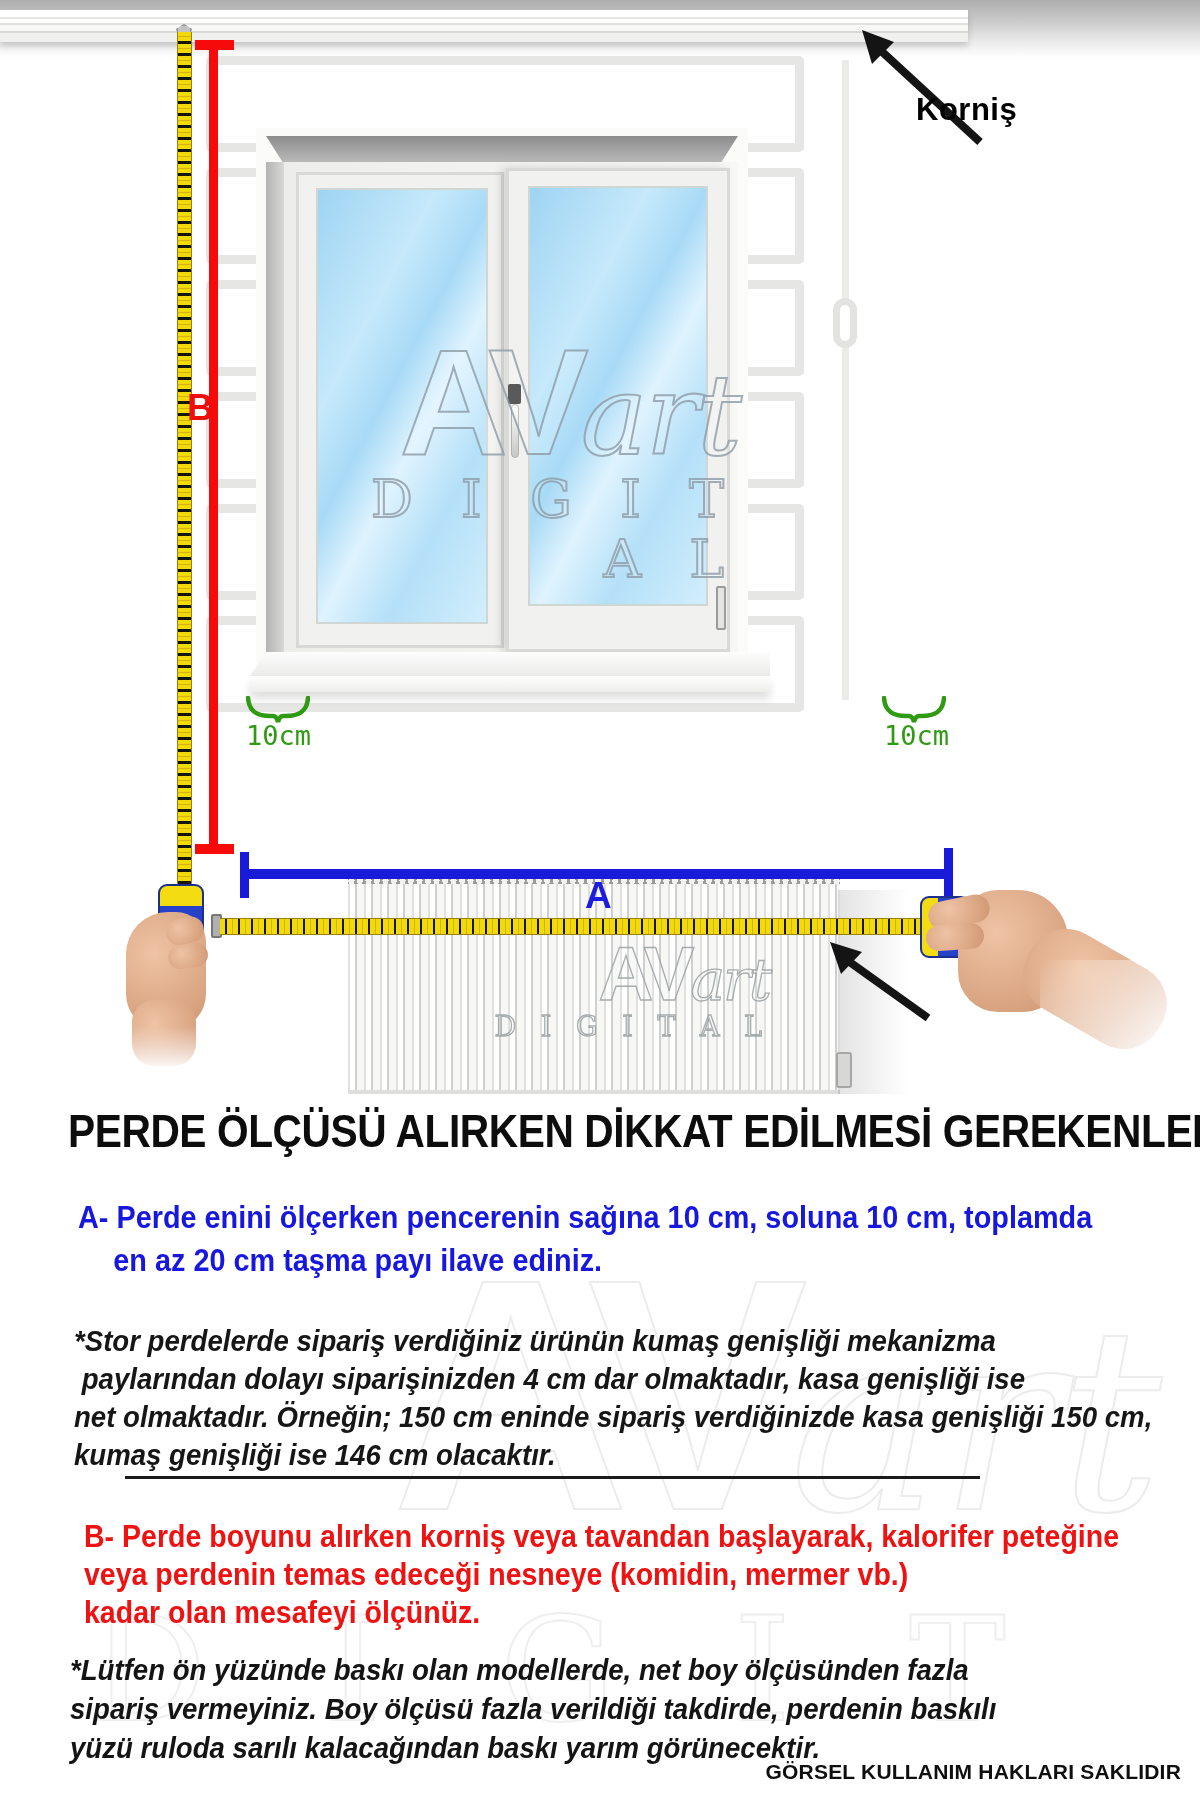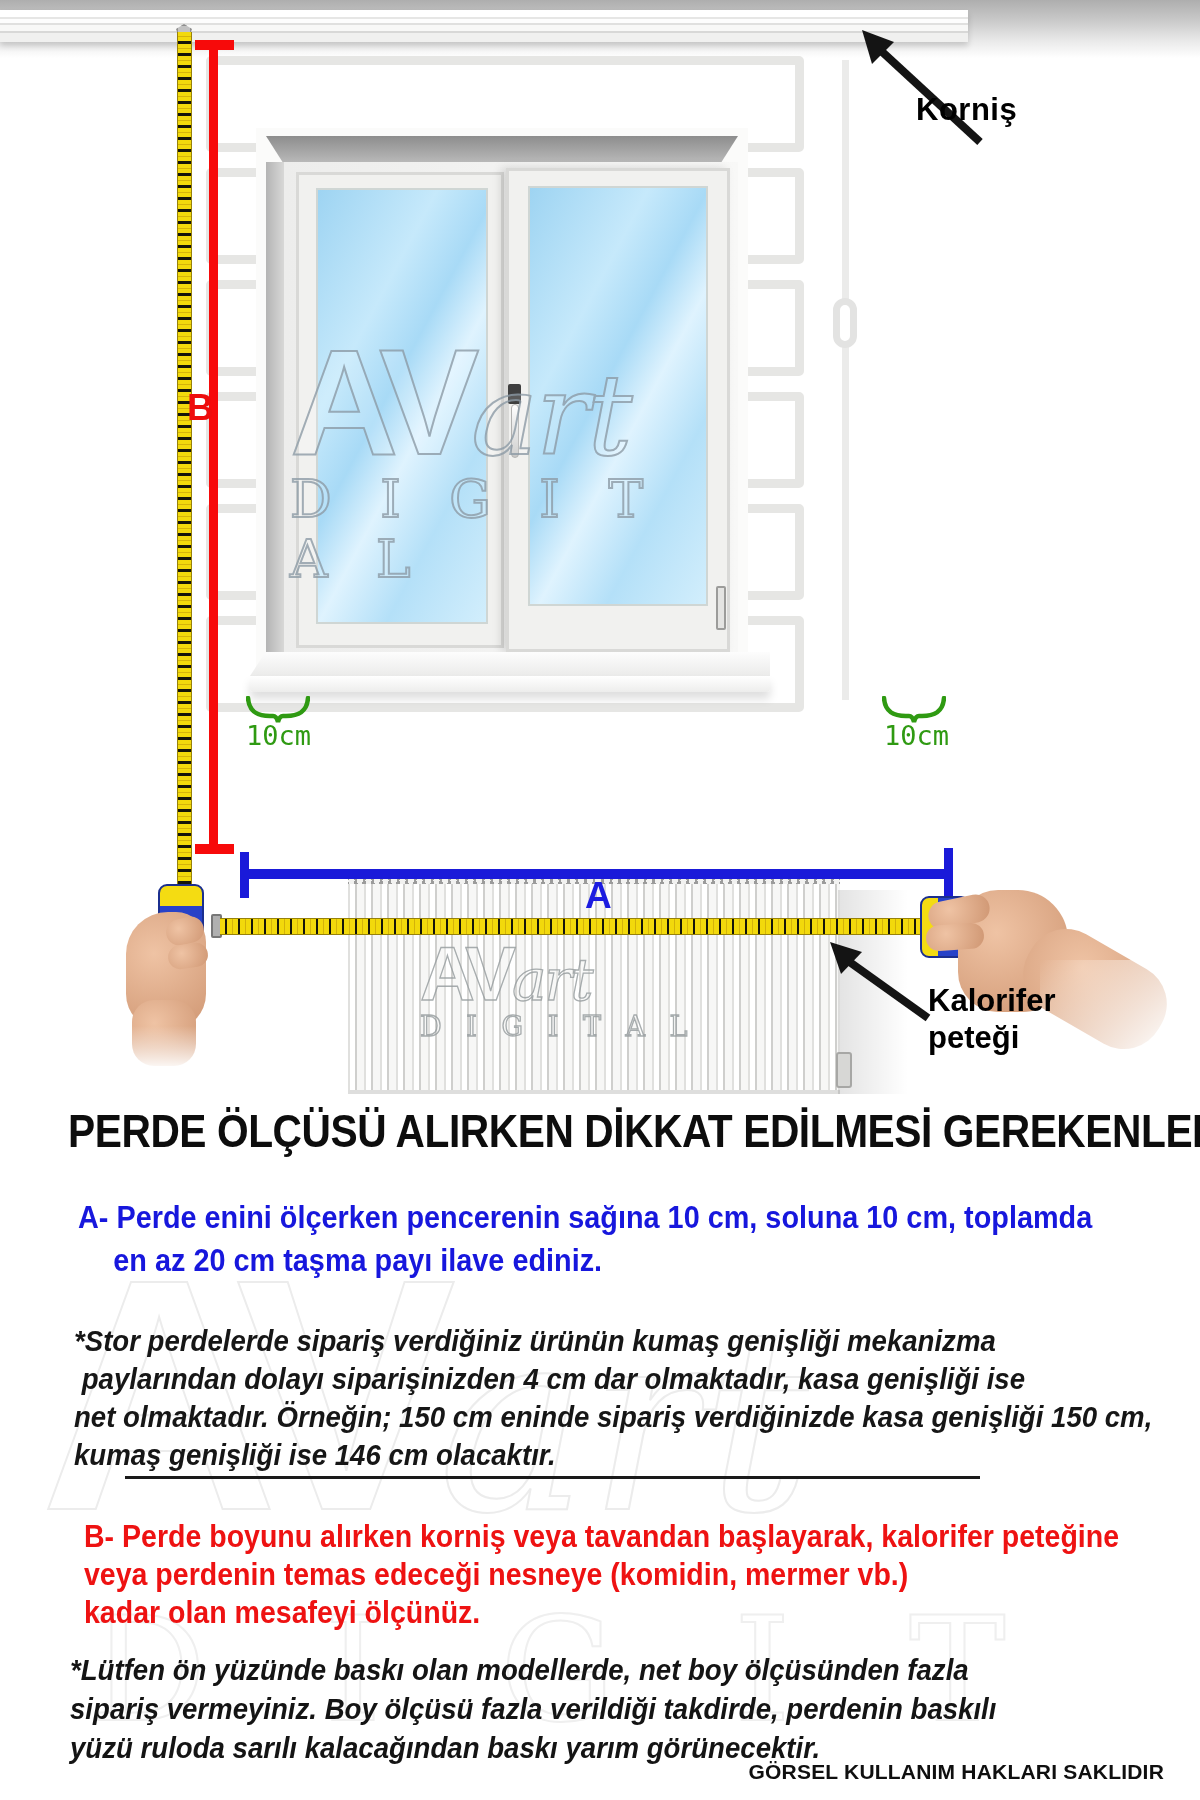--- a/index.html
+++ b/index.html
@@ -45,21 +45,21 @@
     border:2px solid #9c9c9a;border-radius:2px;z-index:6;}
 
   
   .sill-top{position:absolute;left:250px;top:652px;width:520px;height:24px;z-index:7;
     background:linear-gradient(180deg,#fdfdfd,#ebebea);clip-path:polygon(3% 0,100% 0,100% 100%,0 100%);}
   .sill-front{position:absolute;left:250px;top:676px;width:520px;height:16px;z-index:7;
     background:linear-gradient(180deg,#ffffff,#ededec);border-radius:0 0 3px 3px;
     box-shadow:0 7px 10px rgba(0,0,0,.13);}
 
   
-  .wm{position:absolute;text-align:left;color:rgba(255,255,255,.18);z-index:6;
+  .wm{position:absolute;text-align:right;color:rgba(255,255,255,.18);z-index:6;
     -webkit-text-stroke:2px #8e9ca7;}
   .wm .av{font-weight:bold;font-family:"Liberation Sans",sans-serif;letter-spacing:-8px;}
   .wm .art{font-family:"DejaVu Serif",serif;font-style:italic;letter-spacing:-2px;}
   .wm .digital{display:block;font-family:"DejaVu Serif",serif;}
   .wm-window{left:290px;top:316px;width:450px;opacity:.8;}
   .wm-window .av{font-size:150px;}
   .wm-window .art{font-size:112px;}
   .wm-window .digital{font-size:52px;letter-spacing:16px;margin-top:-20px;}
   .wm-rad{left:420px;top:930px;width:350px;-webkit-text-stroke:1.3px #9aa0a2;opacity:.85;z-index:9;}
   .wm-rad .av{font-size:76px;letter-spacing:-4px;}
@@ -144,21 +144,21 @@
   .title{position:absolute;left:68px;top:1104px;font-size:46px;font-weight:bold;color:#0d0d0d;
     white-space:nowrap;transform:scaleX(.885);transform-origin:left top;z-index:1;letter-spacing:-.5px;}
   .para{position:absolute;transform-origin:left top;z-index:1;}
   .para .tline{white-space:pre;}
   .para-a{left:78px;top:1196px;font-size:31px;font-weight:bold;color:#1717dd;line-height:43px;transform:scaleX(.93);}
   .para-a .l2{padding-left:38px;}
   .para-stor{left:74px;top:1322px;font-size:30px;font-style:italic;font-weight:bold;color:#161616;line-height:38px;transform:scaleX(.92);}
   .divider{position:absolute;left:125px;top:1476px;width:855px;height:3px;background:#1a1a1a;z-index:1;}
   .para-b{left:84px;top:1518px;font-size:31px;font-weight:bold;color:#ee1212;line-height:38px;transform:scaleX(.92);}
   .para-print{left:70px;top:1650px;font-size:30px;font-style:italic;font-weight:bold;color:#141414;line-height:39px;transform:scaleX(.92);}
-  .footer{position:absolute;right:36px;top:1760px;font-size:21px;font-weight:bold;color:#0f0f0f;z-index:1;letter-spacing:.2px;}
+  .footer{position:absolute;right:19px;top:1760px;font-size:21px;font-weight:bold;color:#0f0f0f;z-index:1;letter-spacing:.2px;}
 </style>
 </head>
 <body>
 
 <div id="canvas">
 
   <div class="ceiling"></div>
   <div class="molding"></div>
 
   <div class="slat" style="top:56px"></div>
@@ -237,24 +237,20 @@
 
   <svg class="arrow" style="left:858px;top:28px;" width="135" height="125">
     <line x1="20" y1="20" x2="122" y2="114" stroke="#141414" stroke-width="8"></line>
     <polygon points="4,2 36,14 14,36" fill="#141414"></polygon>
   </svg>
   <div class="callout label-kornis">Korniş</div>
   <svg class="arrow" style="left:826px;top:938px;" width="115" height="95">
     <line x1="18" y1="20" x2="102" y2="80" stroke="#141414" stroke-width="8"></line>
     <polygon points="4,4 36,14 15,36" fill="#141414"></polygon>
   </svg>
-  <div class="callout label-kalorifer">
-    <div>Kalorifer</div>
-    <div>peteği</div>
-  </div>
 
   <div class="wm wm-big1">
     <span class="av">AV</span><span class="art">art</span>
   </div>
   <div class="wm wm-big2">D I G I T A L</div>
 
   <div class="title">PERDE ÖLÇÜSÜ ALIRKEN DİKKAT EDİLMESİ GEREKENLER</div>
 
   <div class="para para-a">
     <div class="tline">A- Perde enini ölçerken pencerenin sağına 10 cm, soluna 10 cm, toplamda</div>

